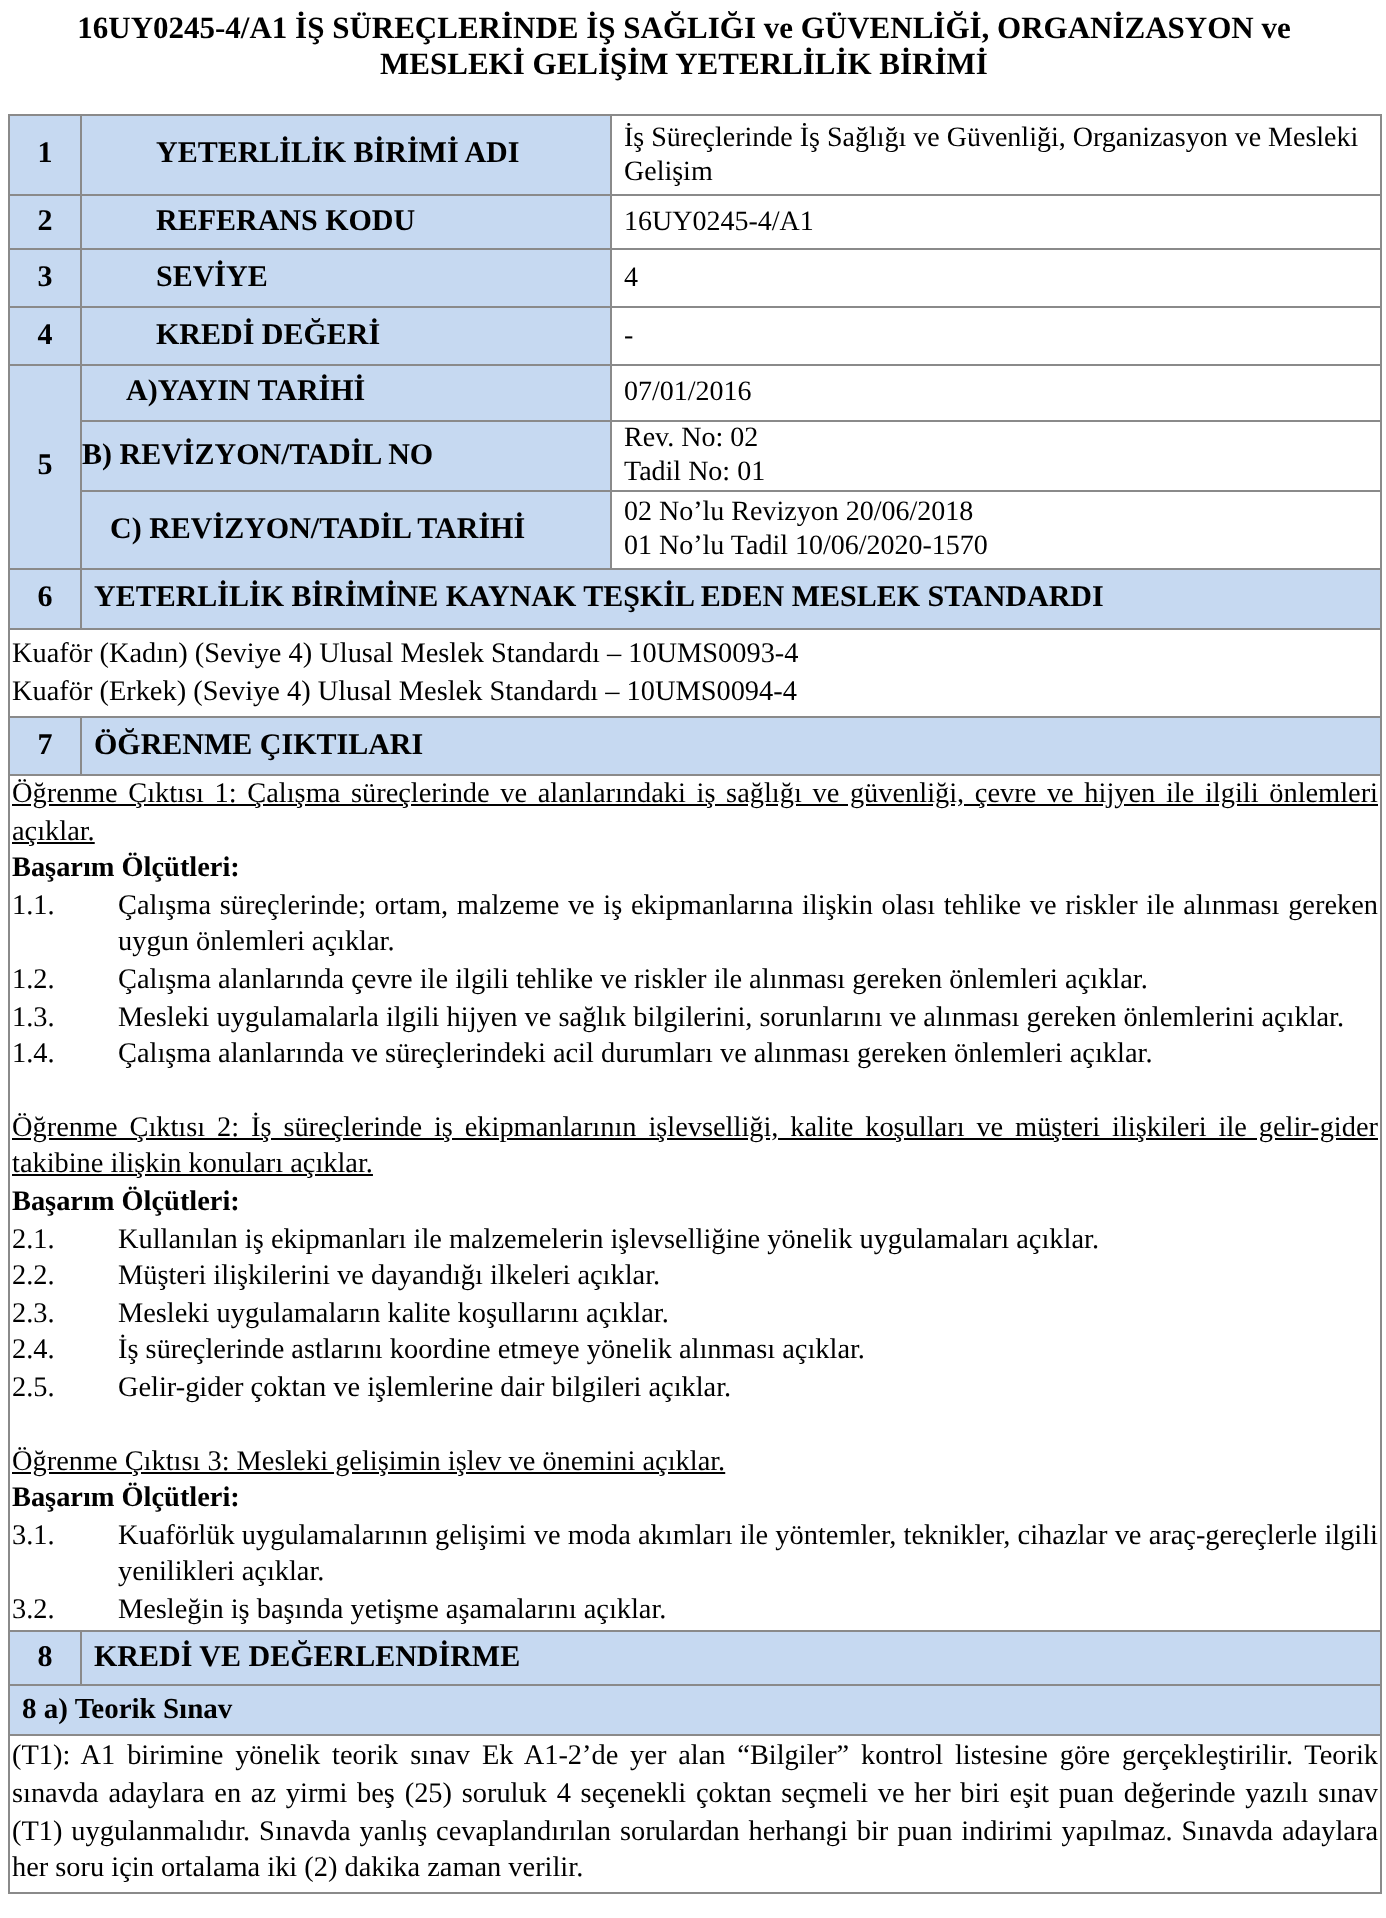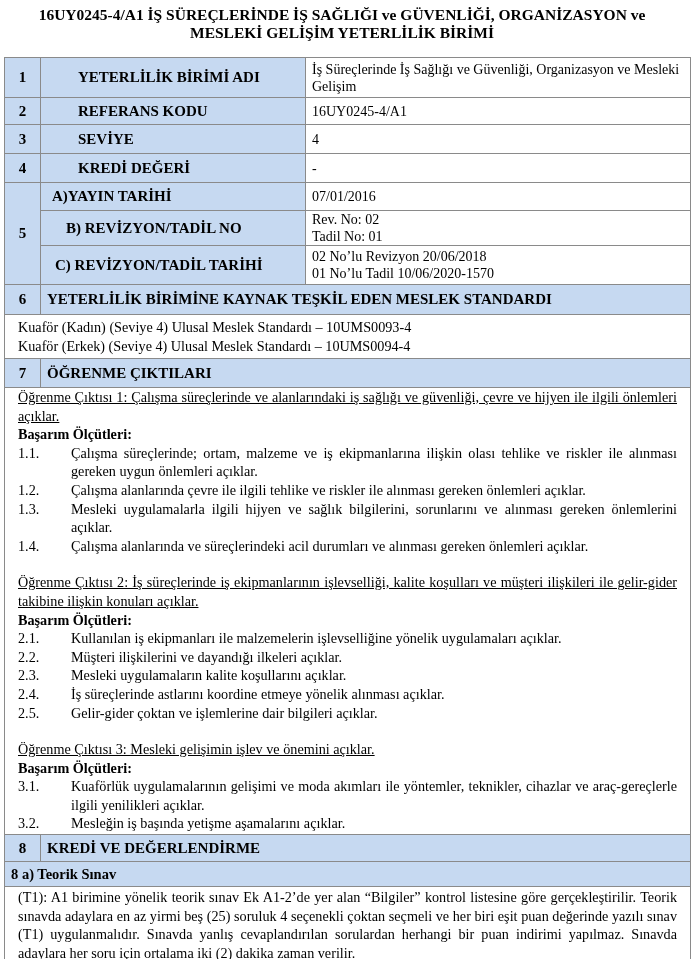--- a/index.html
+++ b/index.html
@@ -9,21 +9,21 @@
            font-weight:bold; font-size:15.5px; line-height:18px; }
   .t1 { top:6px; }
   .t2 { top:24px; }
   table { position:absolute; left:4px; top:57px; width:686px;
           border-collapse:collapse; table-layout:fixed; }
   td { border:1.5px solid #8a8a8a; padding:0 6px; vertical-align:middle; }
   .hdr { background:#c6d9f1; }
   .num { text-align:center; font-weight:bold; font-size:15px; padding:0; }
   .lbl { font-weight:bold; font-size:15px;padding-left:37px; }
   .val { font-size:14px; line-height:17px; }
-  .content { font-size:14.2px; line-height:18.6px; padding:2px 13px; vertical-align:top; }
+  .content { font-size:14.2px; line-height:18.6px; padding:2px 1px; vertical-align:top; }
   .ul { text-decoration:underline; font-weight:normal; }
   .bold { font-weight:bold; }
   .just { text-align:justify; }
   .item { display:flex; }
   .item .n { flex:0 0 25px; }
   .item .txt { flex:1; text-align:justify;margin-left:28px; }
   .gap { height:18px; }
   .sec-lbl { font-weight:bold; font-size:15px; }
 </style>
 </head>
@@ -59,25 +59,25 @@
   </tr>
 
   <tr style="height:29px">
     <td class="hdr num">4</td>
     <td class="hdr lbl">KREDİ DEĞERİ</td>
     <td class="val">-</td>
   </tr>
 
   <tr style="height:28px">
     <td class="hdr num" rowspan="3">5</td>
-    <td class="hdr lbl" style="padding-left:11px">A)YAYIN TARİHİ</td>
+    <td class="hdr lbl" style="padding-left:22px">A)YAYIN TARİHİ</td>
     <td class="val">07/01/2016</td>
   </tr>
   <tr style="height:35px">
-    <td class="hdr lbl" style="padding-left:25px">B) REVİZYON/TADİL NO</td>
+    <td class="hdr lbl" style="padding-left:0">B) REVİZYON/TADİL NO</td>
     <td class="val">
       <div>Rev. No: 02</div>
       <div>Tadil No: 01</div>
     </td>
   </tr>
   <tr style="height:39px">
     <td class="hdr lbl" style="padding-left:14px">C) REVİZYON/TADİL TARİHİ</td>
     <td class="val">
       <div>02 No’lu Revizyon 20/06/2018</div>
       <div>01 No’lu Tadil 10/06/2020-1570</div>

